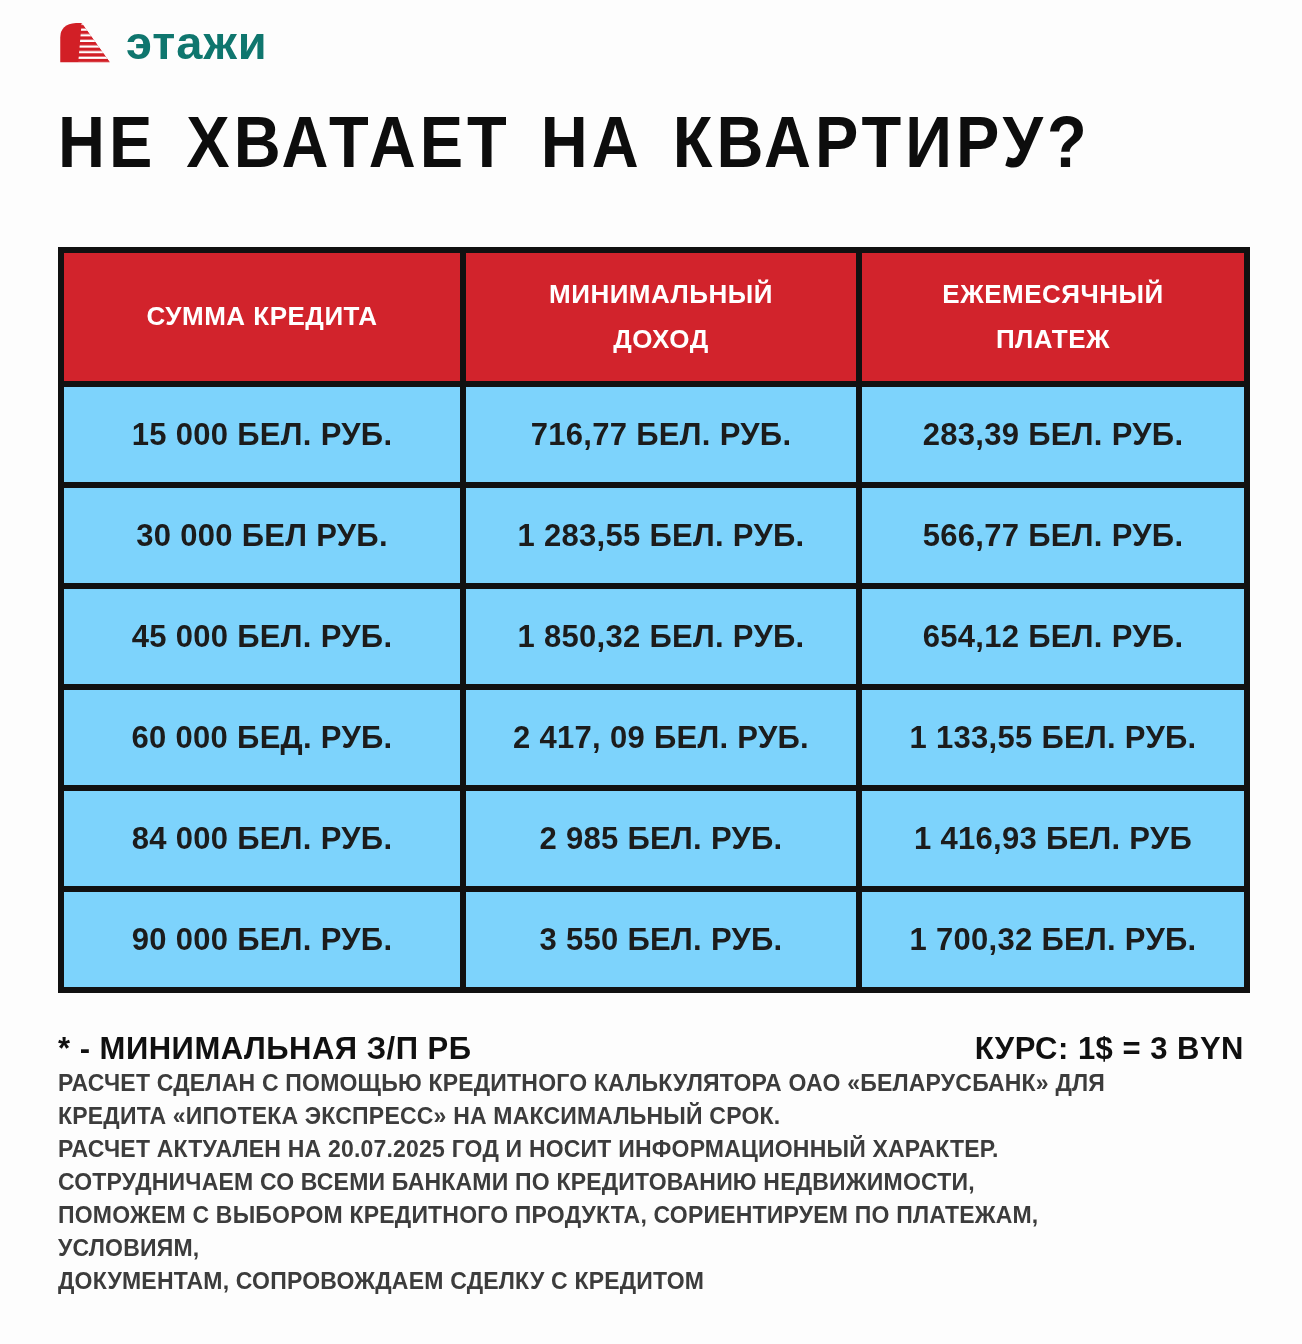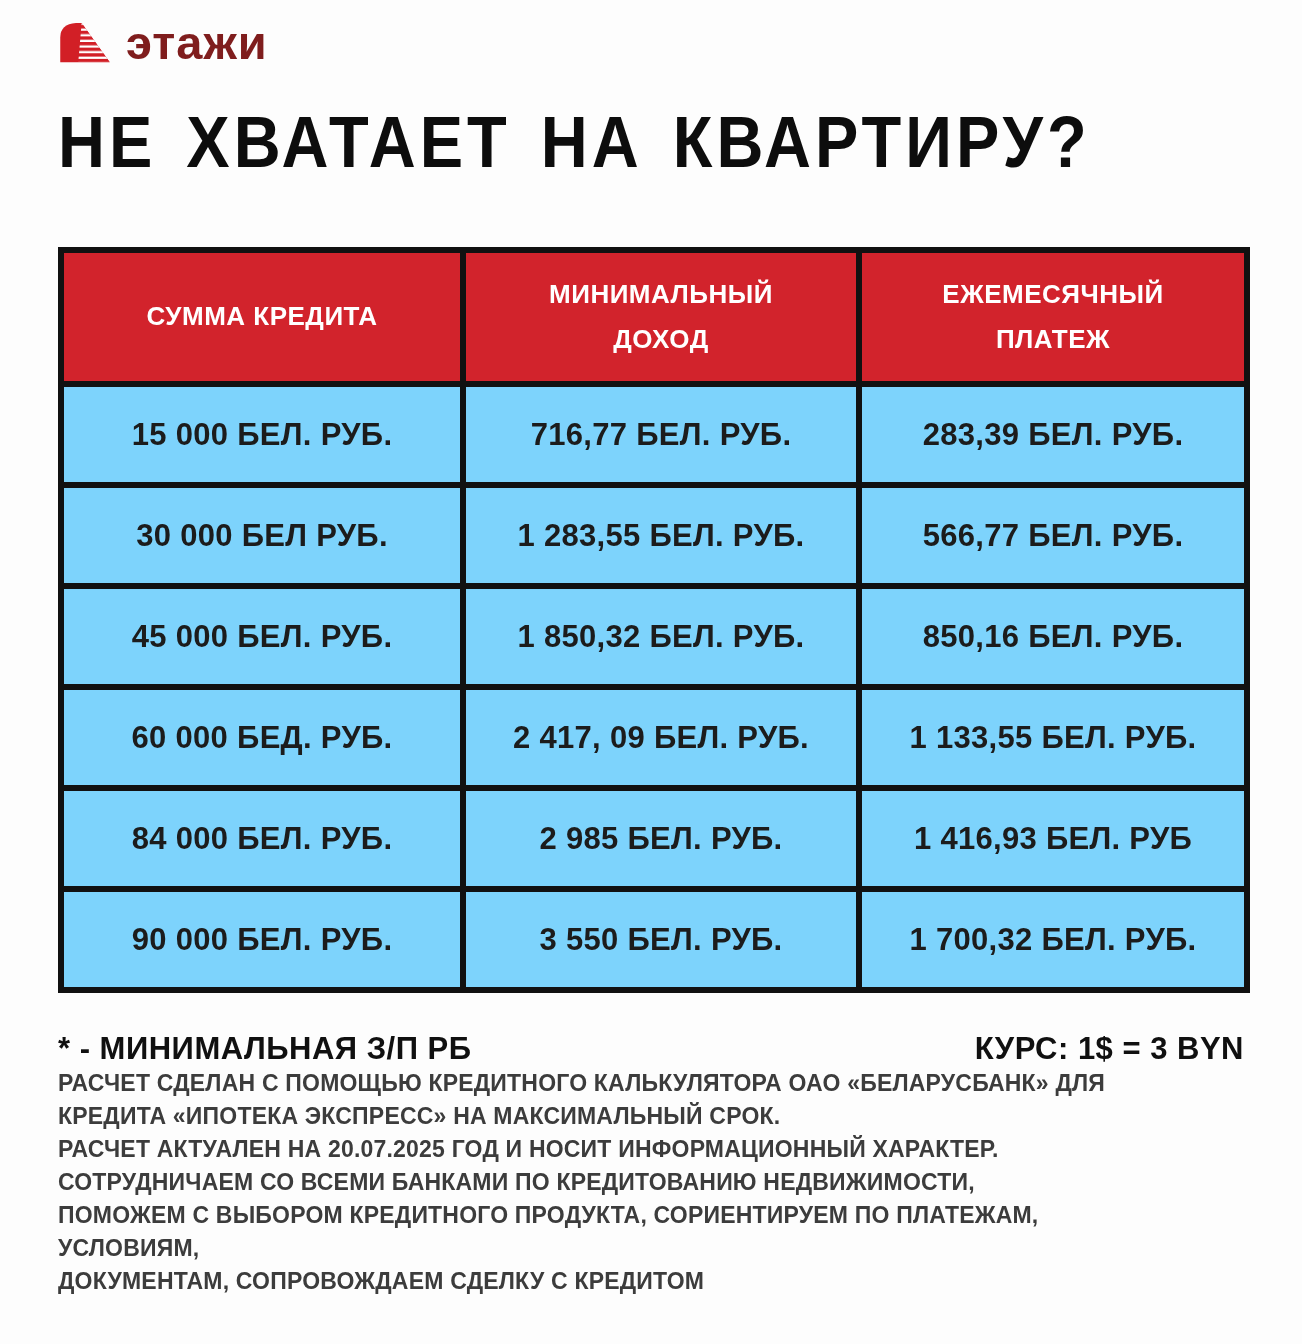--- a/index.html
+++ b/index.html
@@ -8,21 +8,21 @@
     background: #fdfdfd;
     font-family: "Liberation Sans", sans-serif;
     overflow: hidden;
   }
   .page { box-sizing: border-box; width: 1302px; height: 1344px; padding: 14px 58px 0 58px; }
 
   
   .logo-row { display: flex; align-items: center; gap: 14px; height: 56px; }
   .logo-icon svg { width: 54px; height: 46px; display: block; }
   .logo-text {
-    color: #7f1d1d; font-size: 47px; font-weight: 800;
+    color: #0f766e; font-size: 47px; font-weight: 800;
     letter-spacing: 1px; line-height: 1;
   }
 
   
   .title {
     margin-top: 34px;
     font-size: 65px; font-weight: 800; color: #0d0d0d;
     letter-spacing: 4px; word-spacing: 8px;
     white-space: nowrap;
     transform: scaleY(1.12); transform-origin: left center;
@@ -106,21 +106,21 @@
         <td>283,39 БЕЛ. РУБ.</td>
       </tr>
       <tr>
         <td>30 000 БЕЛ РУБ.</td>
         <td>1 283,55 БЕЛ. РУБ.</td>
         <td>566,77 БЕЛ. РУБ.</td>
       </tr>
       <tr>
         <td>45 000 БЕЛ. РУБ.</td>
         <td>1 850,32 БЕЛ. РУБ.</td>
-        <td>850,16 БЕЛ. РУБ.</td>
+        <td>654,12 БЕЛ. РУБ.</td>
       </tr>
       <tr>
         <td>60 000 БЕД. РУБ.</td>
         <td>2 417, 09 БЕЛ. РУБ.</td>
         <td>1 133,55 БЕЛ. РУБ.</td>
       </tr>
       <tr>
         <td>84 000 БЕЛ. РУБ.</td>
         <td>2 985 БЕЛ. РУБ.</td>
         <td>1 416,93 БЕЛ. РУБ</td>

